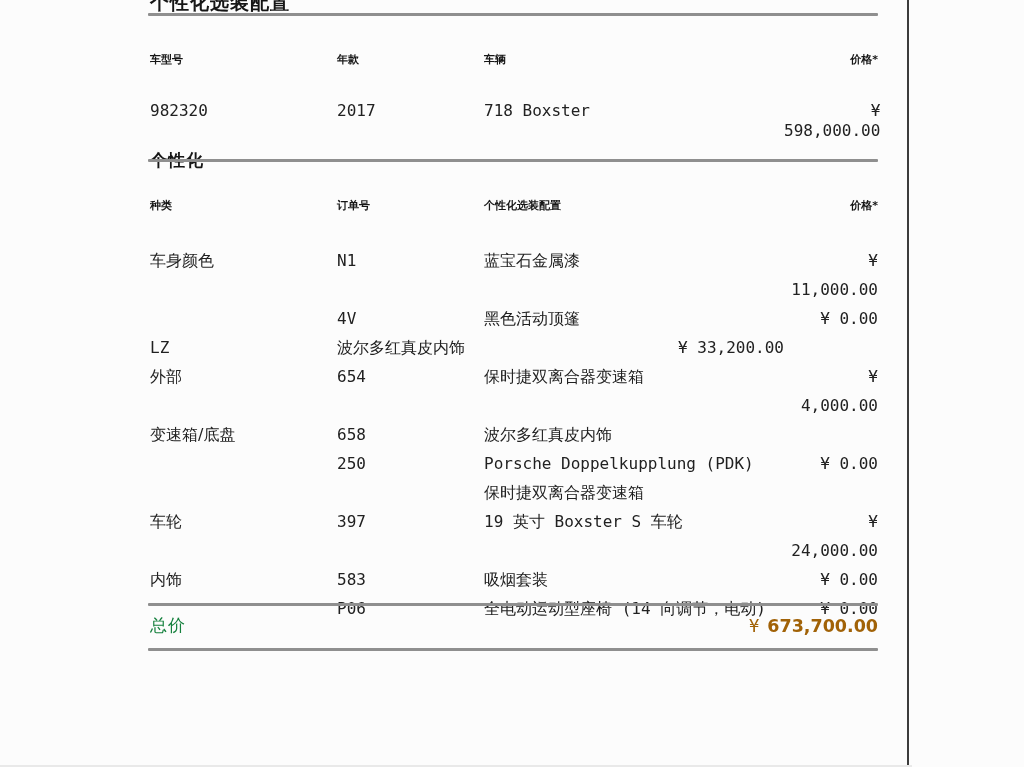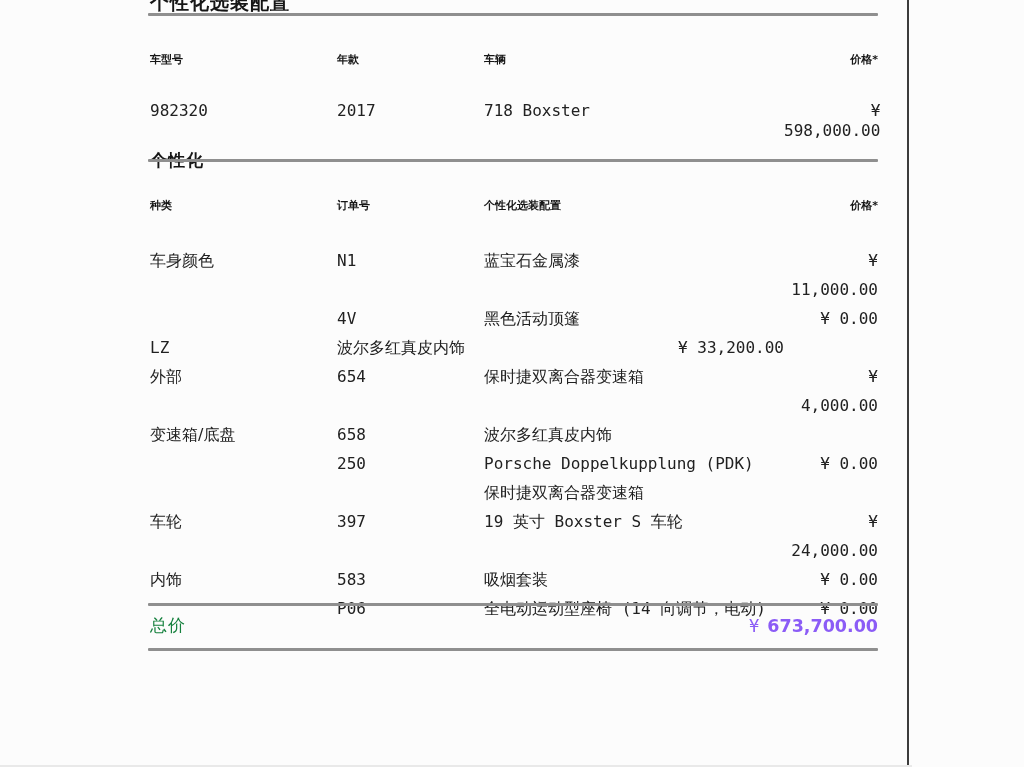--- a/index.html
+++ b/index.html
@@ -46,21 +46,21 @@
   .options-table .thead { line-height:29px; }
   .options-table .tbody { margin-top:30px; }
   .options-table .tbody .row > div { font-size:16px; line-height:29px; }
   .cell-desc { padding-right:14px; }
 
   .total-row {
     position:absolute; top:614px; left:150px; width:728px;
     display:grid; grid-template-columns:1fr auto; align-items:center;
   }
   .total-label { font-size:17px; font-weight:normal; letter-spacing:1px; color:#15803d; }
-  .total-price { font-size:17.5px; font-weight:bold; color:#8b5cf6; }
+  .total-price { font-size:17.5px; font-weight:bold; color:#a16207; }
   .total-price .cur { font-weight:normal; margin-right:8px; font-size:17px; }
 
   .page-border-right {
     position:absolute; top:0; right:3px; width:2px; height:767px;
     background:#3c3c3c;
   }
   .page-border-bottom {
     position:absolute; left:0; bottom:0; width:1024px; height:2px;
     background:#e9e9e9;
   }

